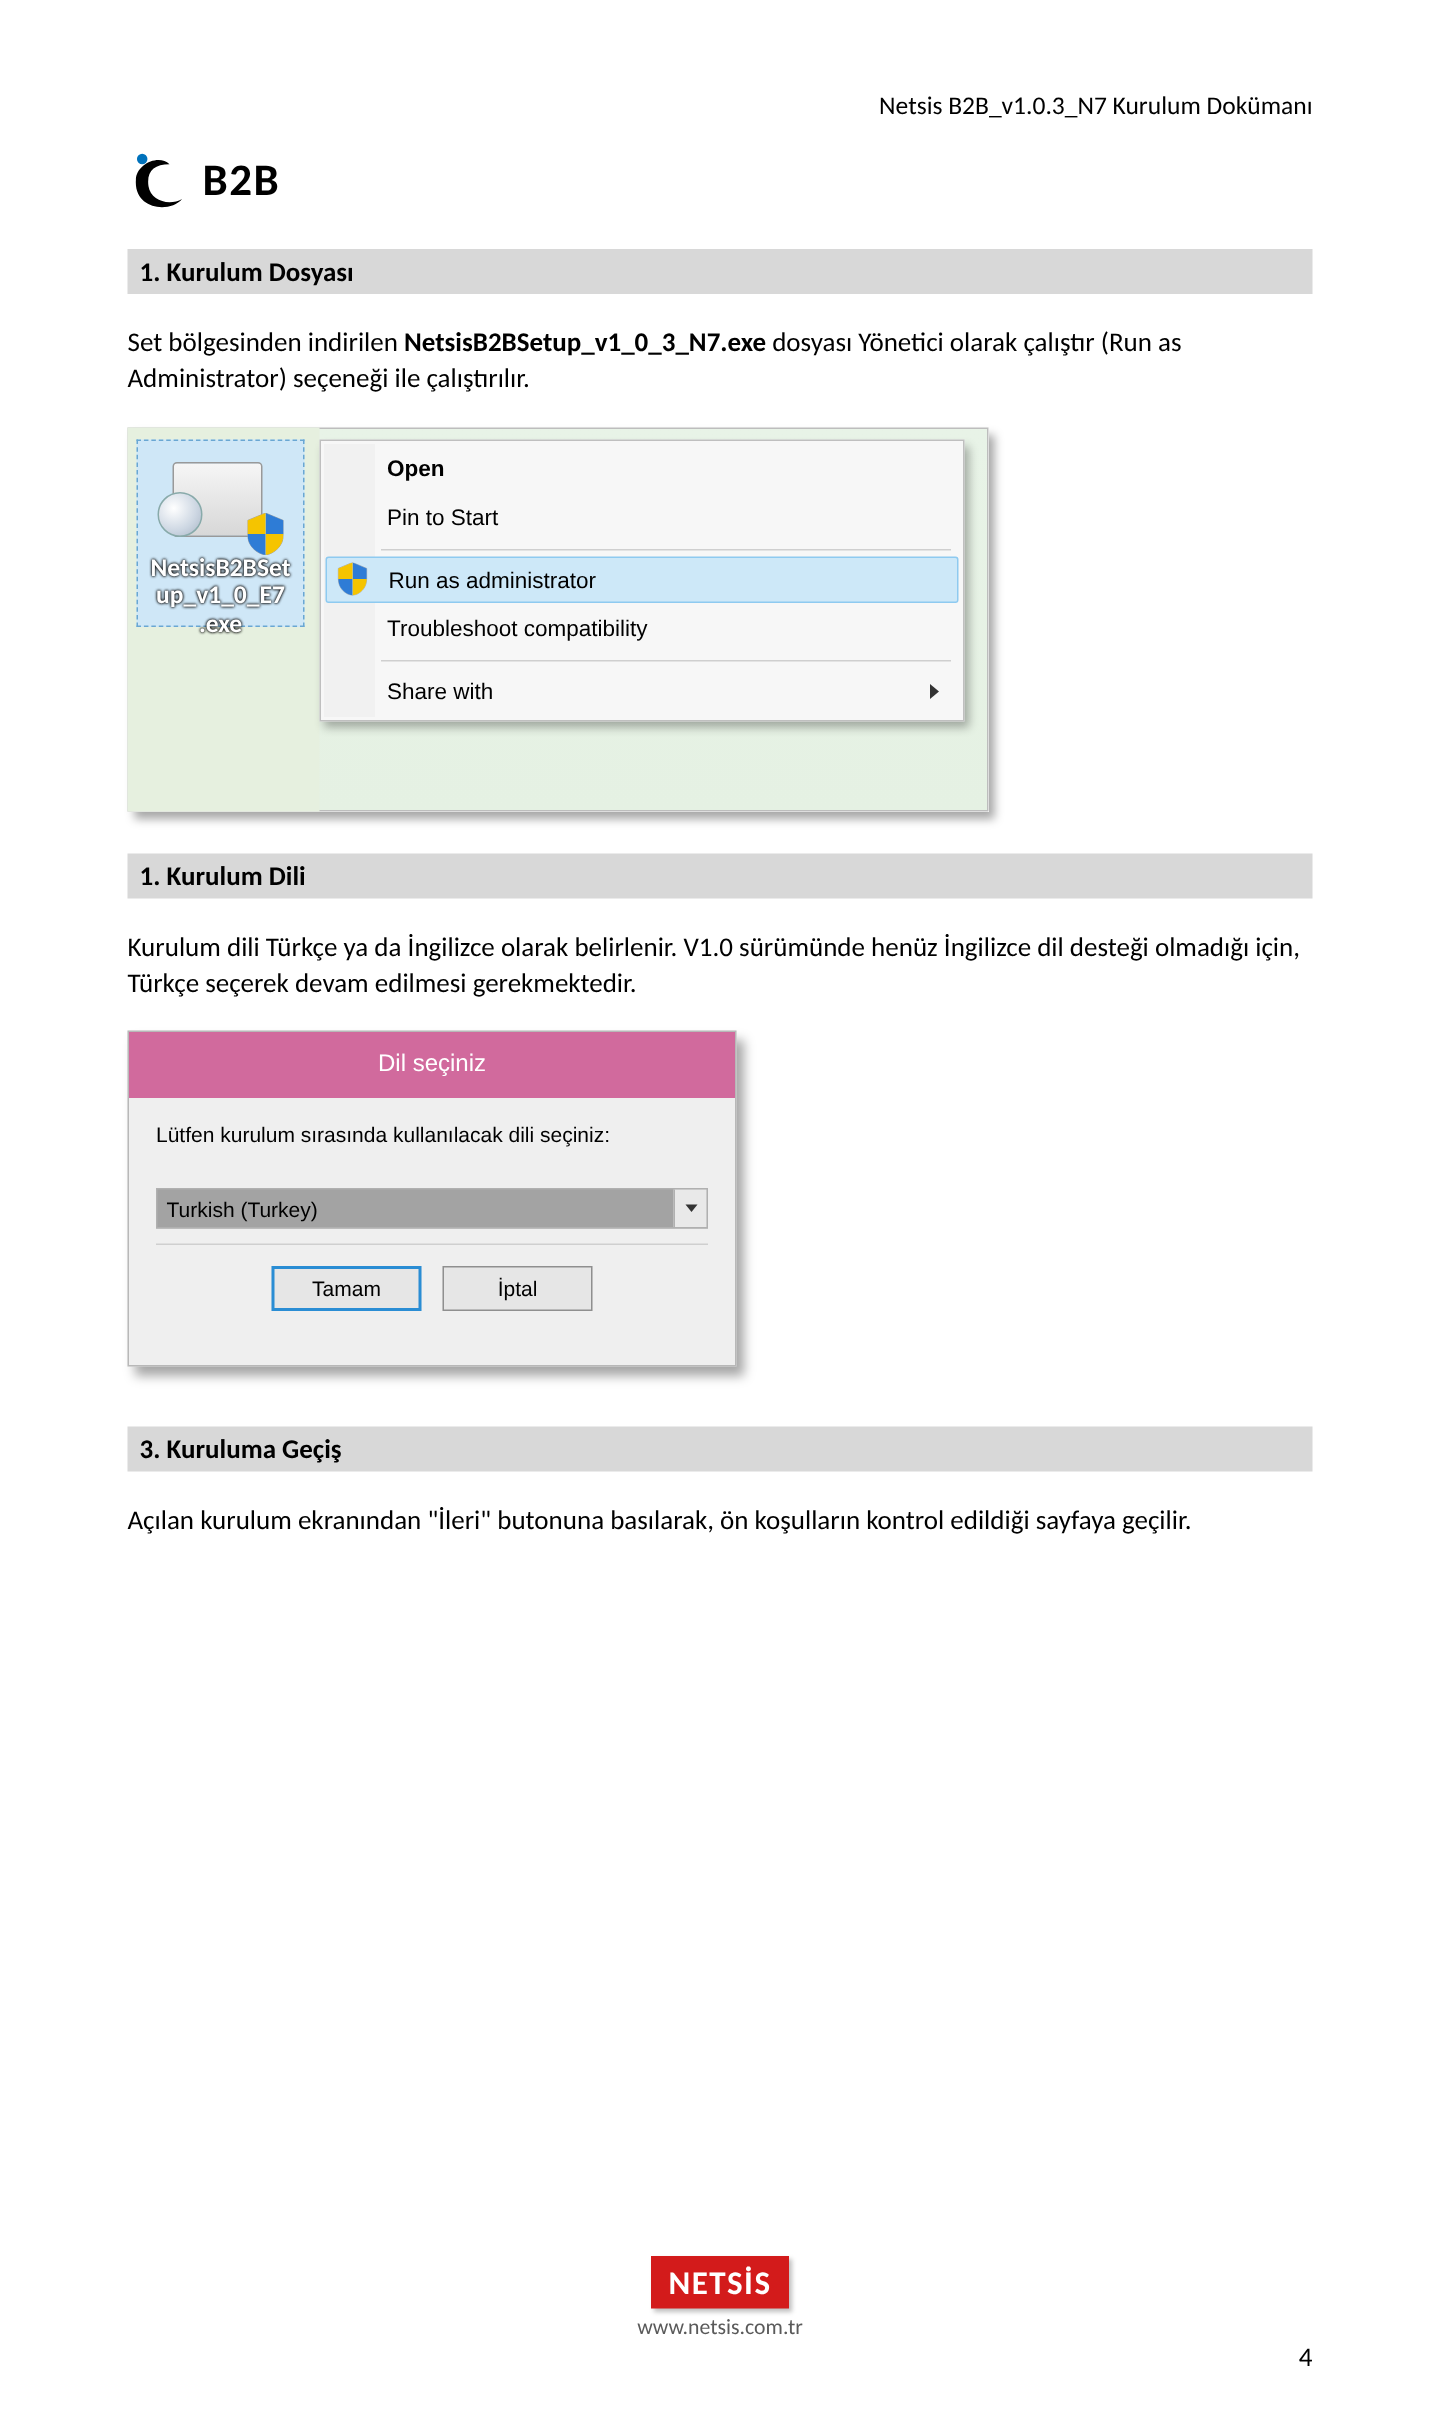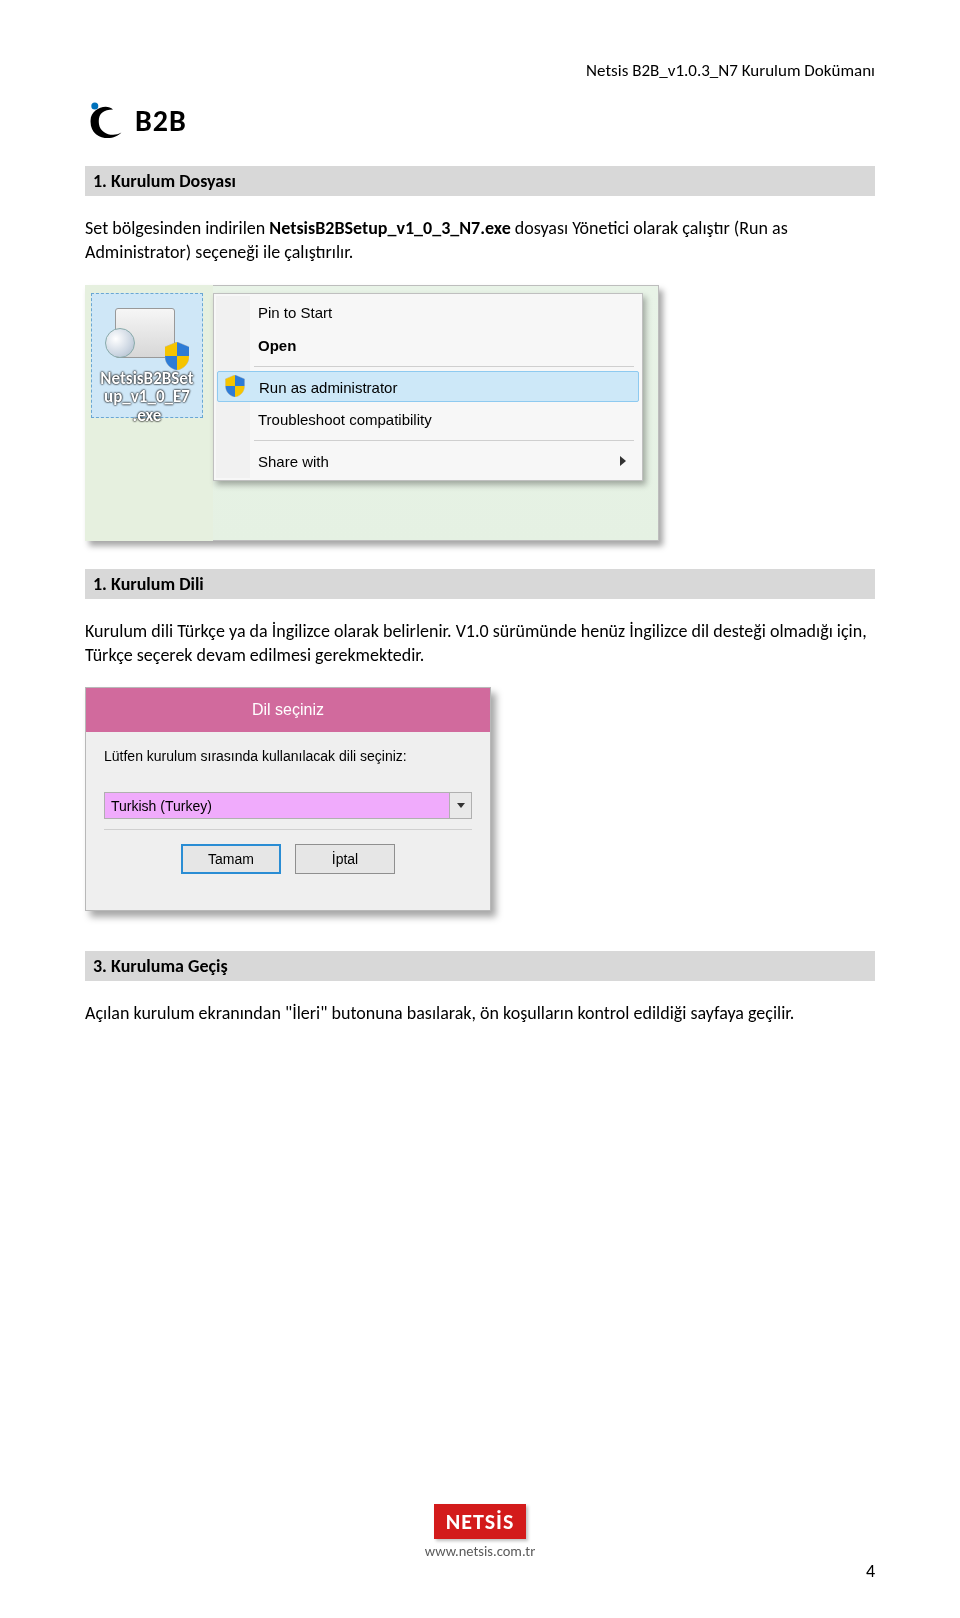--- a/index.html
+++ b/index.html
@@ -197,21 +197,21 @@
   }
   .lang-prompt {
     font-size: 14px;
     color: #000;
     margin-bottom: 28px;
   }
   .lang-select {
     display: flex;
     align-items: center;
     border: 1px solid #b0b0b0;
-    background: #f0abfc;
+    background: #a3a3a3;
     height: 27px;
     width: 100%;
     margin-bottom: 10px;
   }
   .lang-select-text {
     flex: 1;
     padding-left: 6px;
     font-size: 14px;
   }
   .lang-select-btn {
@@ -322,25 +322,25 @@
       <div class="exe-name">
         <span>NetsisB2BSet</span><br>
         <span>up_v1_0_E7</span><br>
         <span>.exe</span>
       </div>
     </div>
 
     <div class="ctx-menu">
       <div class="ctx-icon-col"></div>
 
+      <div class="ctx-item bold">
+        <span>Open</span>
+      </div>
       <div class="ctx-item">
         <span>Pin to Start</span>
-      </div>
-      <div class="ctx-item bold">
-        <span>Open</span>
       </div>
       <div class="ctx-sep"></div>
       <div class="ctx-item hl">
         <svg class="mi-icon" viewBox="0 0 24 28">
           <path d="M12 0 L24 5 V14 C24 22 18 27 12 28 C6 27 0 22 0 14 V5 Z" fill="#fff" stroke="#888" stroke-width="0.5"></path>
           <path d="M12 0 L24 5 V14 L12 14 Z" fill="#2e7cd6"></path>
           <path d="M0 5 L12 0 V14 L0 14 Z" fill="#f5c400"></path>
           <path d="M12 14 H24 C24 22 18 27 12 28 Z" fill="#f5c400"></path>
           <path d="M12 14 H0 C0 22 6 27 12 28 Z" fill="#2e7cd6"></path>
         </svg>

